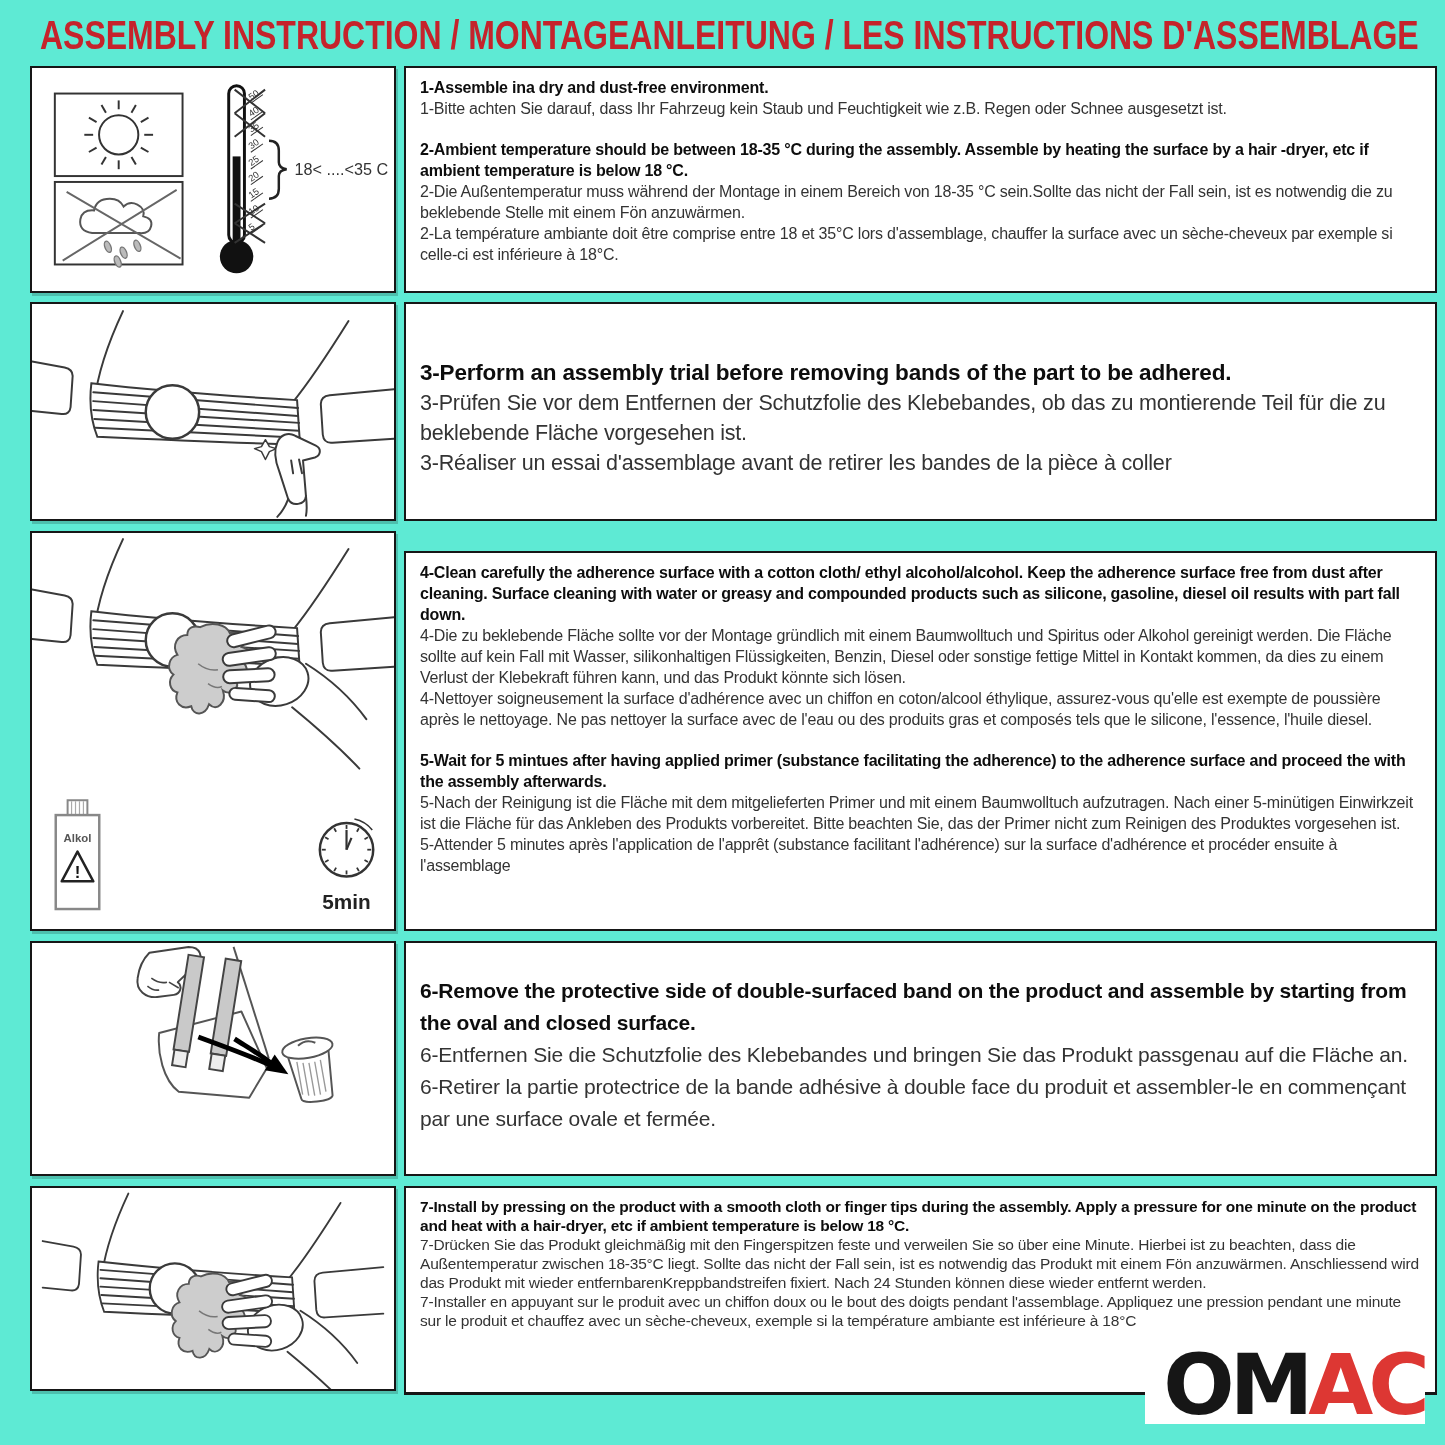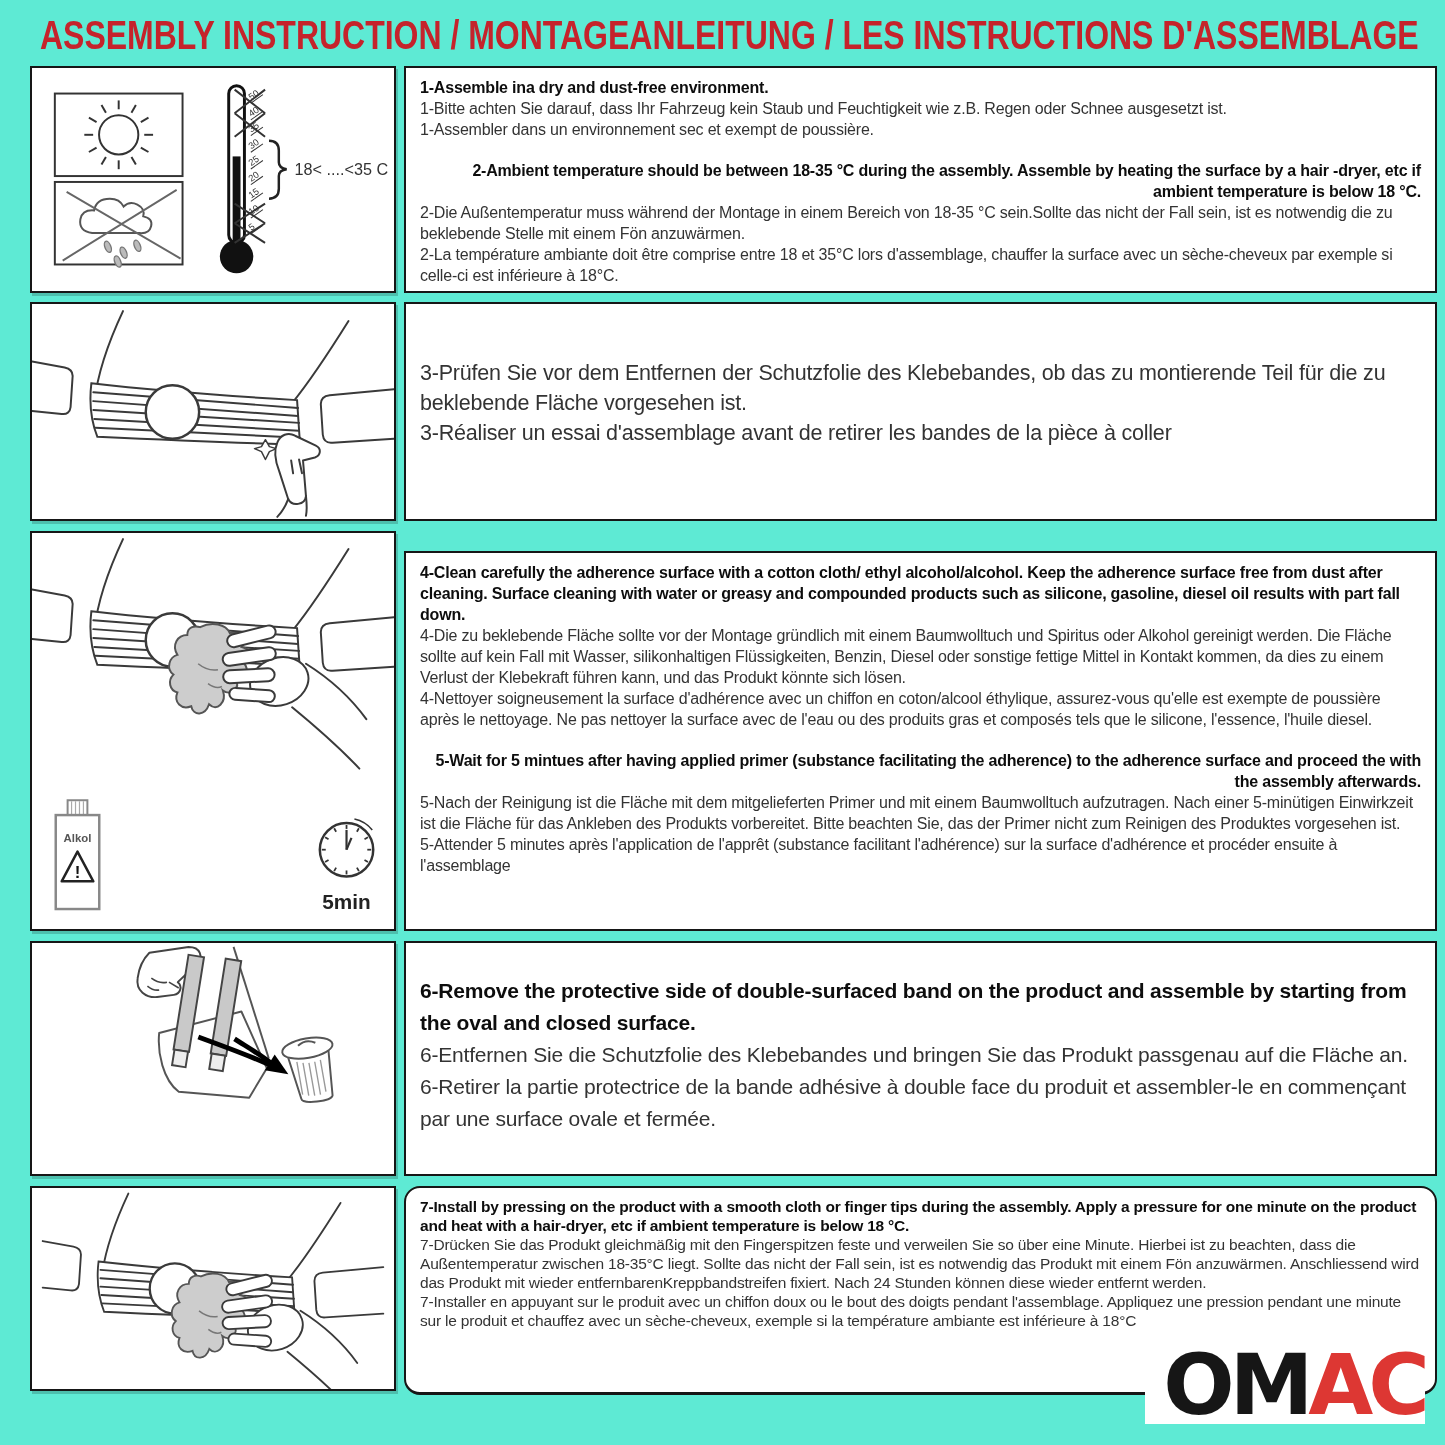--- a/index.html
+++ b/index.html
@@ -16,28 +16,28 @@
     width:366px; flex:0 0 366px; border:2px solid var(--ink); background:#fff;
     box-shadow:2px 3px 0 rgba(0,0,0,.18); overflow:hidden;
   }
   .illus svg{display:block; width:100%; height:100%;}
   .tbox{
     flex:1; border:2px solid var(--ink); background:#fff; padding:9px 14px 6px 14px;
     color:#333; letter-spacing:-0.2px; overflow:hidden;
   }
   .tbox p{margin:0;}
   .tbox p.b{font-weight:bold; color:#0d0d0d;}
-  .tbox p.gap{margin-top:20px;text-align:right;}
+  .tbox p.gap{margin-top:20px;}
   .t1{font-size:16px; line-height:21px;}
   .t2{font-size:21.5px; line-height:30px; padding-top:54px;}
   .t2 p.b{font-size:22.5px;}
   .t3{font-size:16px; line-height:21px;margin-top:20px;}
   .t4{font-size:21px; line-height:32px; padding-top:32px;}
   .t5{font-size:15.5px; line-height:19px;}
-  .t5{border-bottom-width:3px;border-radius:16px;}
+  .t5{border-bottom-width:3px;}
   .illus5{height:205px;}
   .logo{
     position:absolute; right:20px; top:1346px; height:78px; z-index:3;
     display:flex; align-items:center; background:#fff; padding-left:18px;
     font-family:"DejaVu Sans",sans-serif; font-weight:800; font-size:84px;
     letter-spacing:-5px; line-height:1;
   }
   .logo .lb{color:var(--ink);}
   .logo .lr{color:var(--logo-red);}
   svg text{font-family:"Liberation Sans",sans-serif;}
@@ -168,34 +168,34 @@
             <path d="M 205,138 L 236,158 M 236,138 L 205,158 M 205,158 L 236,178 M 236,158 L 205,178"></path>
           </g>
           <path d="M 240,74 Q 250,74 250,84 L 250,96 Q 250,102 258,103 Q 250,104 250,110 L 250,123 Q 250,133 240,133" fill="none" stroke="#222" stroke-width="2.5"></path>
           <text x="266" y="109" font-size="16.5" fill="#333">18&lt; ....&lt;35 C</text>
         </g>
       </svg>
     </div>
     <div class="tbox t1">
       <p class="b">1-Assemble ina dry and dust-free environment.</p>
       <p>1-Bitte achten Sie darauf, dass Ihr Fahrzeug kein Staub und Feuchtigkeit wie z.B. Regen oder Schnee ausgesetzt ist.</p>
-      <p>1-Assembler dans un environnement sec et exempt de poussière.</p>
       <p class="b gap">2-Ambient temperature should be between 18-35 °C  during the assembly. Assemble by heating the surface by a hair -dryer, etc if ambient temperature is below 18 °C.</p>
       <p>2-Die Außentemperatur muss während der Montage in einem Bereich von 18-35 °C  sein.Sollte das nicht der Fall sein, ist es notwendig die zu beklebende Stelle mit einem Fön anzuwärmen.</p>
       <p>2-La température ambiante doit être comprise entre 18 et 35°C lors d'assemblage, chauffer la surface avec un sèche-cheveux par exemple si celle-ci est inférieure à 18°C.</p>
     </div>
   </div>
 
   <div class="row" style="top:302px;height:219px">
     <div class="illus">
       <svg viewBox="0 0 366 215">
           <use href="#car-trial"></use>
         </svg>
     </div>
     <div class="tbox t2">
+      <p class="b">3-Perform an assembly trial before removing bands of the part to be adhered.</p>
       <p>3-Prüfen Sie vor dem Entfernen der Schutzfolie des Klebebandes, ob das zu montierende Teil für die zu beklebende Fläche vorgesehen ist.</p>
       <p>3-Réaliser un essai d'assemblage avant de retirer les bandes de la pièce à coller</p>
     </div>
   </div>
 
   <div class="row" style="top:531px;height:400px">
     <div class="illus">
       <svg viewBox="0 0 366 400">
         <use href="#car-clean"></use>
         <g transform="translate(24,270)">

